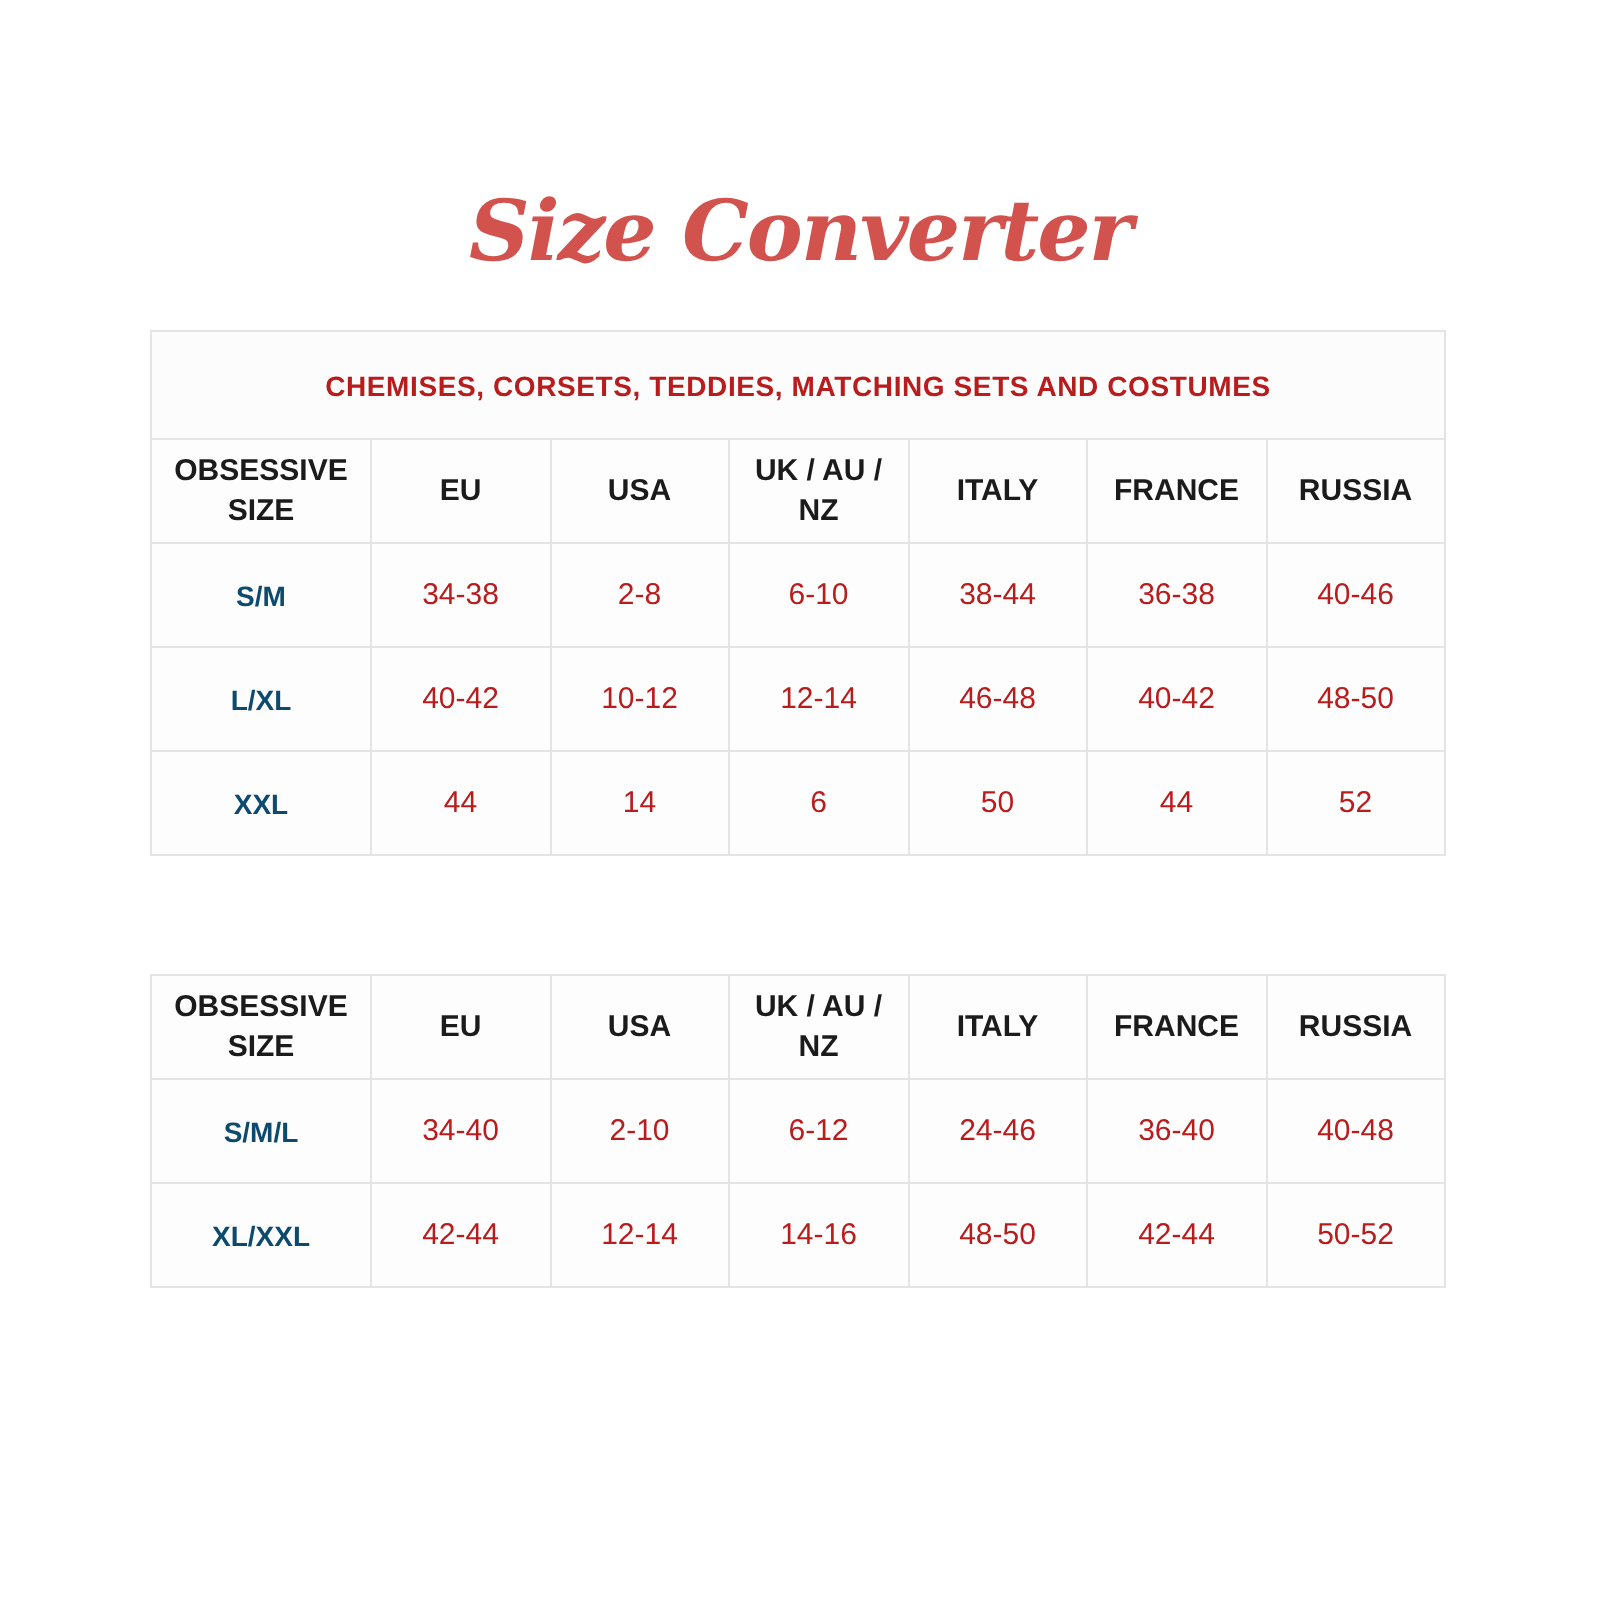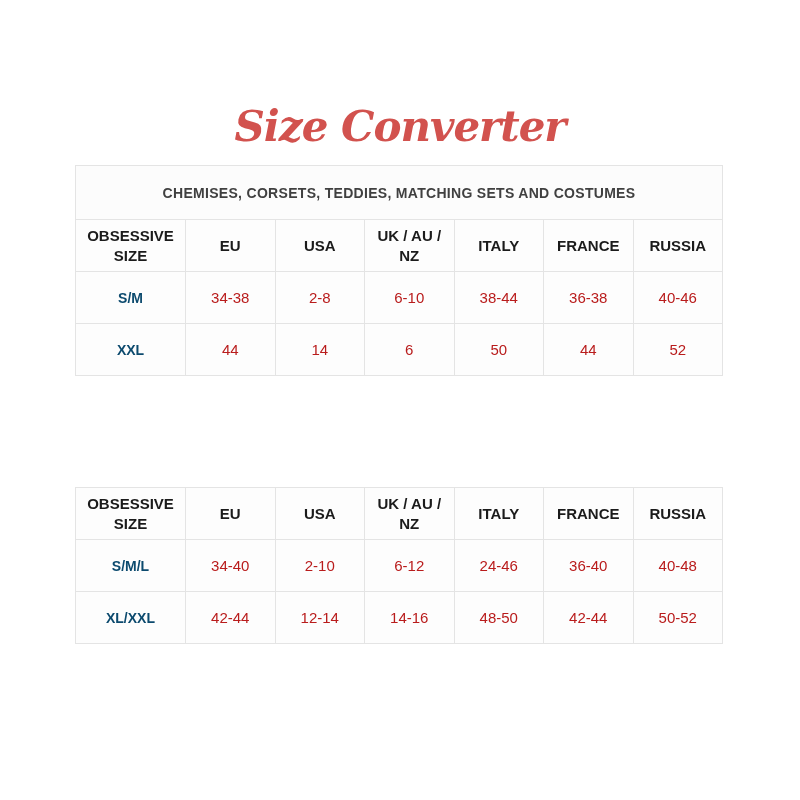--- a/index.html
+++ b/index.html
@@ -13,21 +13,21 @@
     height: 800px;
     background: #ffffff;
     font-family: "Liberation Sans", sans-serif;
     overflow: hidden;
   }
   .page-title {
     position: absolute;
     top: 88px;
     left: 0;
     right: 0;
-    margin: 16px;
+    margin: 5px;
     text-align: center;
     font-family: "DejaVu Serif", serif;
     font-style: italic;
     font-weight: 700;
     font-size: 42px;
     line-height: 1.1;
     color: #d2524e;
     letter-spacing: -1px;
   }
   .size-table-wrap {
@@ -46,21 +46,21 @@
   }
   table.size-table td,
   table.size-table th {
     border: 1px solid #e4e4e4;
     text-align: center;
     vertical-align: middle;
     overflow: hidden;
   }
   td.caption-cell {
     height: 51px;
-    color: #404040;
+    color: #b91c1c;
     font-weight: bold;
     font-size: 14px;
     letter-spacing: 0.3px;
     background: #fcfcfc;
   }
   th.col-header {
     height: 51px;
     font-size: 15px;
     font-weight: bold;
     color: #1b1b1b;
@@ -114,20 +114,29 @@
         <tr>
           <td class="size-row-label">S/M</td>
           <td class="size-cell">34-38</td>
           <td class="size-cell">2-8</td>
           <td class="size-cell">6-10</td>
           <td class="size-cell">38-44</td>
           <td class="size-cell">36-38</td>
           <td class="size-cell">40-46</td>
         </tr>
         <tr>
+          <td class="size-row-label">L/XL</td>
+          <td class="size-cell">40-42</td>
+          <td class="size-cell">10-12</td>
+          <td class="size-cell">12-14</td>
+          <td class="size-cell">46-48</td>
+          <td class="size-cell">40-42</td>
+          <td class="size-cell">48-50</td>
+        </tr>
+        <tr>
           <td class="size-row-label">XXL</td>
           <td class="size-cell">44</td>
           <td class="size-cell">14</td>
           <td class="size-cell">6</td>
           <td class="size-cell">50</td>
           <td class="size-cell">44</td>
           <td class="size-cell">52</td>
         </tr>
       </tbody>
     </table>

